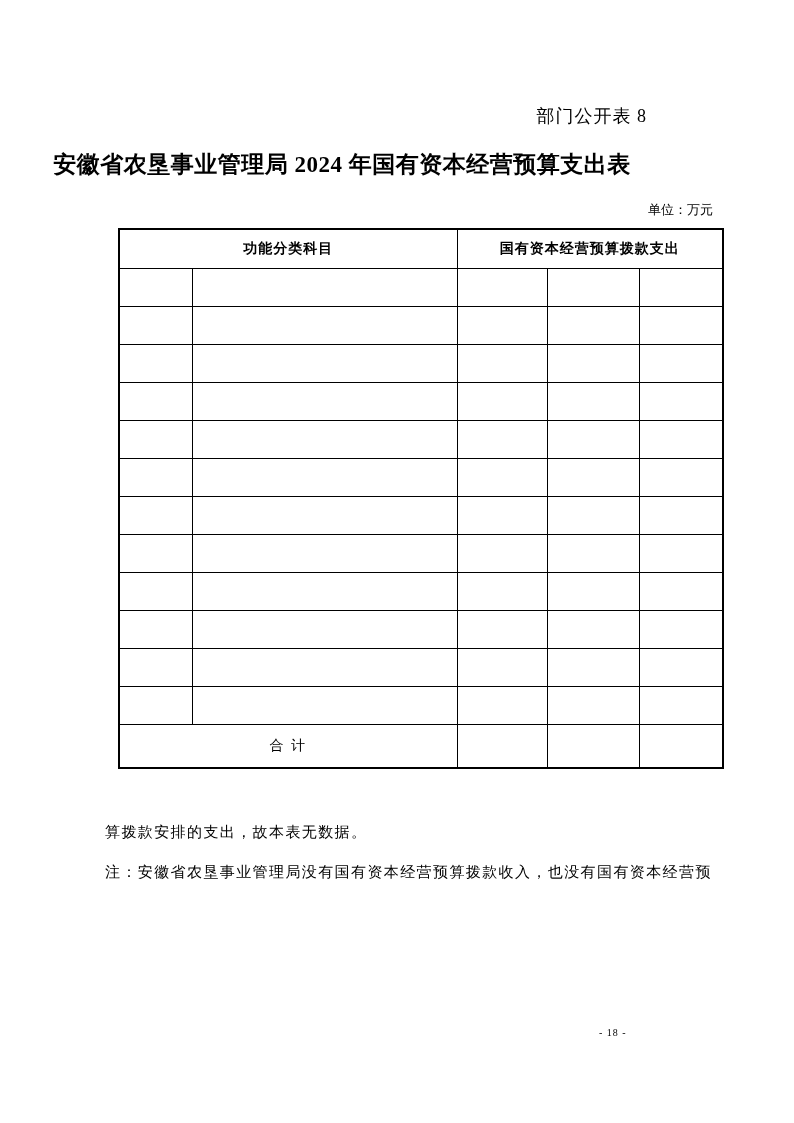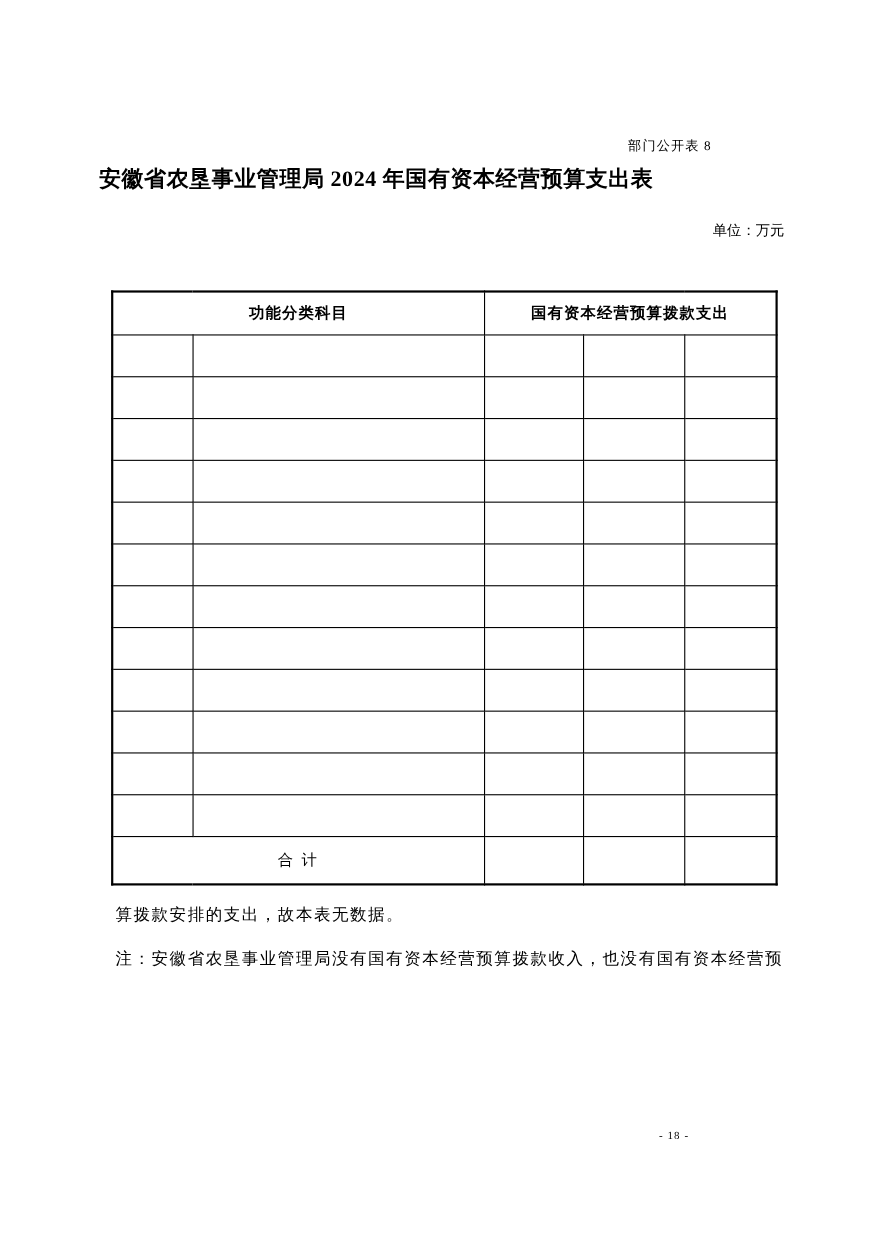--- a/index.html
+++ b/index.html
@@ -11,55 +11,54 @@
     position: relative;
     width: 794px;
     height: 1123px;
     background: #ffffff;
     color: #000000;
     font-family: "Liberation Serif", "DejaVu Serif", serif;
     overflow: hidden;
   }
   .dept-label {
     position: absolute;
-    top: 124px;
+    top: 104px;
     left: 0;
     width: 647px;
     text-align: right;
-    font-size: 12px;
+    font-size: 18px;
     letter-spacing: 1px;
   }
   .title {
     position: absolute;
     top: 149px;
     left: 0;
     width: 684px;
     margin: 0;
     text-align: center;
-    font-size: 20px;
+    font-size: 23px;
     font-weight: bold;
     letter-spacing: 0.5px;
   }
   .unit-label {
     position: absolute;
     top: 201px;
     left: 113px;
     width: 600px;
     text-align: right;
     font-size: 13px;
   }
   table.budget-table {
     position: absolute;
     top: 228px;
-    left: 101px;
+    left: 118px;
     width: 604px;
     border-collapse: collapse;
     table-layout: fixed;
     border: 2px solid #000000;
-    margin-top: 36px;
   }
   table.budget-table th,
   table.budget-table td {
     border: 1px solid #000000;
     padding: 0;
     text-align: center;
     vertical-align: middle;
   }
   tr.header-row-1 th {
     height: 38px;

